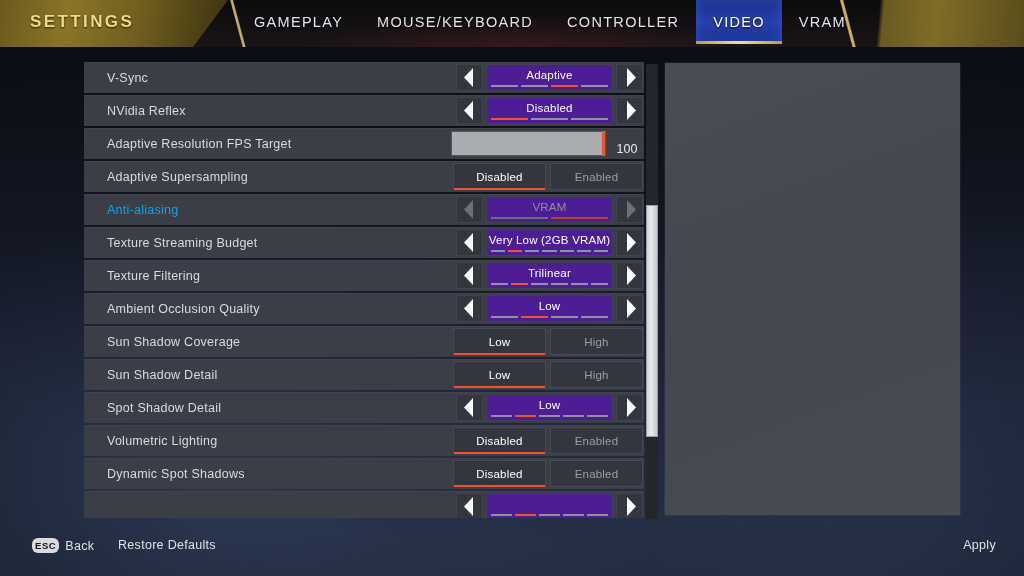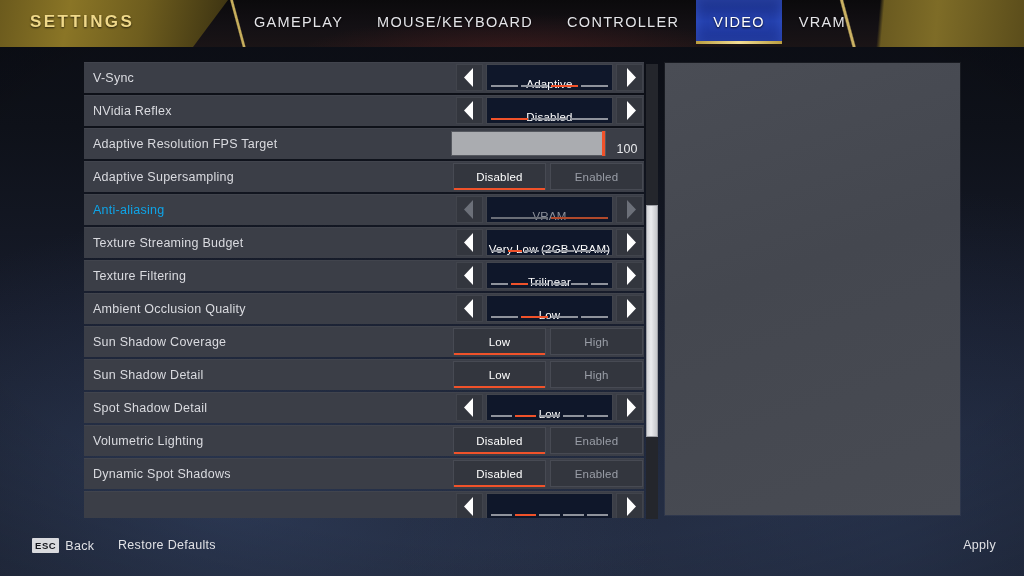--- a/index.html
+++ b/index.html
@@ -85,37 +85,37 @@
   }
   .row {
     position:relative;
     height:31px; margin-bottom:2px;
     background:#3b3e47;
     display:flex; align-items:center;
     box-shadow:inset 0 1px 0 rgba(255,255,255,.035);
   }
   .row.disabled .row-label { color:#0ea5e9; }
   .row-label {
-    padding-left:9px; font-size:12.5px; color:#dadbe0; letter-spacing:.25px;
+    padding-left:23px; font-size:12.5px; color:#dadbe0; letter-spacing:.25px;
     white-space:nowrap;
   }
   .ctrl { position:absolute; right:1px; top:0; height:31px; display:flex; align-items:center; }
 
   
   .stepper { display:flex; align-items:center; gap:3px; }
   .arrow {
     width:27px; height:27px; background:#33363e;
     display:flex; align-items:center; justify-content:center;
     cursor:pointer; border:1px solid #41444c;
   }
   .arrow svg { display:block; }
   .row.disabled .arrow svg polygon { fill:#6c7079; }
   .stepper-body {
-    width:127px; height:27px; background:#0f172a; border:1px solid #41444c;
-    position:relative; display:flex; align-items:flex-end; justify-content:center;
+    width:127px; height:27px; background:#4c1d95; border:1px solid #41444c;
+    position:relative; display:flex; align-items:flex-start; justify-content:center;
   }
   .stepper-value {
     font-size:11.5px; color:#ffffff; line-height:1; padding-top:5px;
     white-space:nowrap; letter-spacing:.2px;
   }
   .row.disabled .stepper-value { color:#8d919a; }
   .segs {
     position:absolute; left:4px; right:4px; bottom:3px;
     display:flex; gap:3px;
   }
@@ -179,21 +179,21 @@
     font-size:12.5px; color:#e0e1e5; cursor:pointer; letter-spacing:.3px;
   }
   #foot-back { left:32px; }
   #foot-restore { left:118px;text-align:right; }
   #foot-apply { right:28px; }
   #esc-key {
     display:inline-flex; align-items:center; justify-content:center;
     min-width:25px; height:15px; padding:0 3px;
     background:#d9dade; color:#14161c;
     font-size:9.5px; font-weight:bold; letter-spacing:.6px;
-    border-radius:1px;
+    border-radius:6px;
   }
 </style>
 </head>
 <body>
 
 <div id="bg"></div>
 
 <div id="header">
   <div id="header-glow"></div>
   <div id="settings-block"></div>

